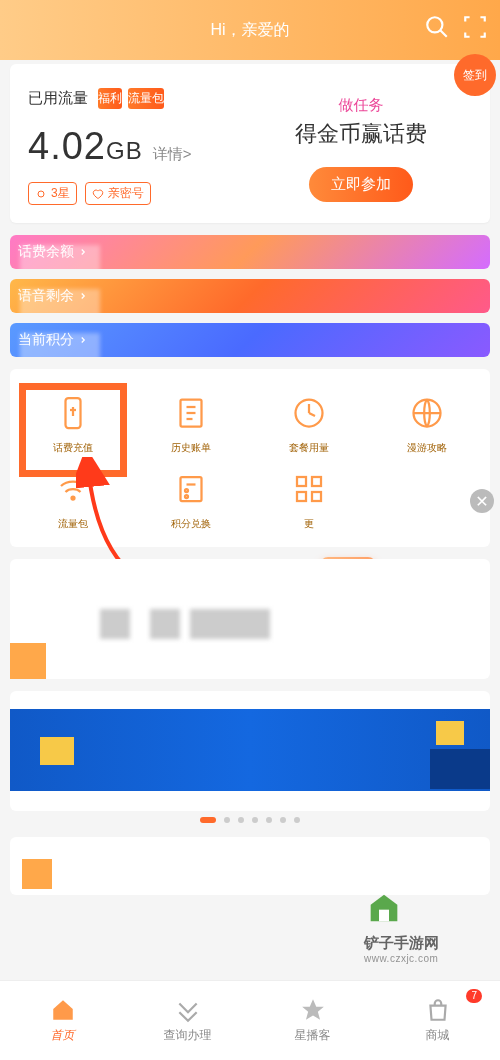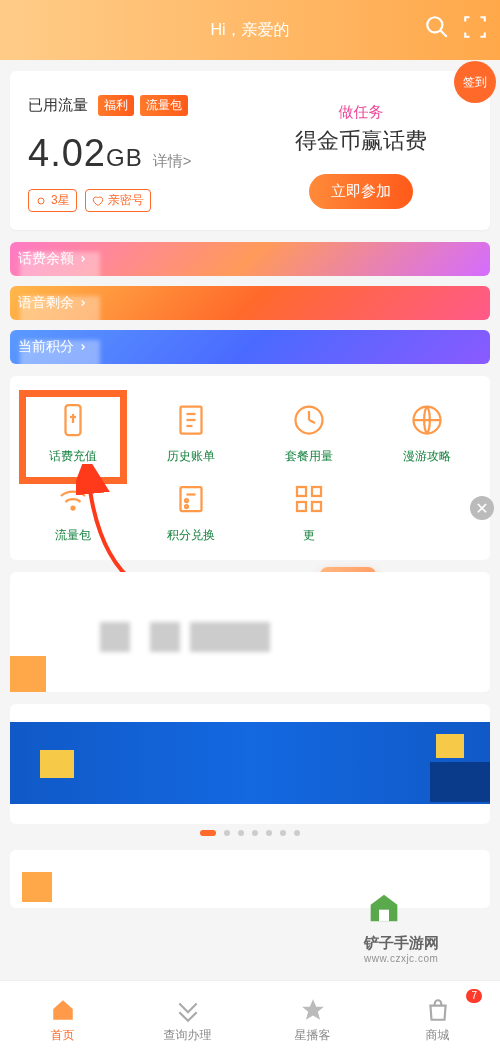--- a/index.html
+++ b/index.html
@@ -6,27 +6,27 @@
 html, body { width: 500px; height: 1060px; overflow: hidden; background: #f5f5f5; }
 .app { width: 500px; height: 1060px; background: #f5f5f5; position: relative; }
 
 
 .header { height: 60px; background: linear-gradient(90deg, #ffcc88 0%, #ffa84a 100%); display: flex; align-items: center; justify-content: center; position: relative; }
 .header-title { color: #fff; font-size: 16px; }
 .header-icons { position: absolute; right: 12px; top: 14px; display: flex; gap: 12px; }
 .header-icons svg { width: 26px; height: 26px; }
 
 
-.main-card { margin: 11px 10px; background: #fff; border-radius: 6px; position: relative; padding: 24px 18px 18px 18px; box-shadow: 0 1px 2px rgba(0,0,0,.04); }
+.main-card { margin: 4px 10px; background: #fff; border-radius: 6px; position: relative; padding: 24px 18px 18px 18px; box-shadow: 0 1px 2px rgba(0,0,0,.04); }
 .checkin-badge { position: absolute; top: -10px; right: -6px; width: 42px; height: 42px; border-radius: 50%; background: #ff6a2b; color: #fff; font-size: 12px; display: flex; align-items: center; justify-content: center; }
 
 .card-left { display: inline-block; width: 52%; vertical-align: top; }
 .used-label-row { display: flex; gap: 6px; align-items: center; }
 .used-label { color: #333; font-size: 15px; margin-right: 4px; }
-.tag-orange { font-size: 12px; color: #fff; background: linear-gradient(90deg,#ff7a2a,#ff5a1a); padding: 2px 6px; border-radius: 3px; text-align: center; }
+.tag-orange { font-size: 12px; color: #fff; background: linear-gradient(90deg,#ff7a2a,#ff5a1a); padding: 2px 0; border-radius: 3px; text-align: center; }
 .usage-row { margin-top: 16px; display: flex; align-items: baseline; gap: 10px; }
 .usage-value { font-size: 38px; font-weight: 300; color: #333; letter-spacing: 1px; }
 .usage-detail { color: #888; font-size: 15px; }
 .badge-row { display: flex; gap: 8px; margin-top: 14px; }
 .badge { border: 1px solid #ff6a2b; color: #ff6a2b; border-radius: 4px; font-size: 12px; padding: 2px 6px; display: inline-flex; align-items: center; gap: 4px; }
 
 .card-right { display: inline-block; width: 46%; text-align: center; vertical-align: top; padding-top: 8px; }
 .task-small { color: #ec4899; font-size: 15px; }
 .task-big { color: #333; font-size: 22px; margin-top: 4px; }
 .join-btn { margin-top: 18px; display: inline-block; background: linear-gradient(90deg,#ff8a3a,#ff5a1a); color: #fff; font-size: 15px; padding: 8px 22px; border-radius: 20px; }
@@ -39,21 +39,21 @@
 .sc1 { background: linear-gradient(135deg,#ff7ac6,#ff9a5a,#d46cff); }
 .sc2 { background: linear-gradient(135deg,#ffb84a,#ff6a2b,#ff5a8a); }
 .sc3 { background: linear-gradient(135deg,#5a9aff,#4a6aff,#8a5aff); }
 
 
 .grid-card { margin: 12px 10px 0 10px; background: #fff; border-radius: 6px; padding: 20px 4px 10px 4px; position: relative; }
 .grid-close { position: absolute; right: -4px; top: 120px; width: 24px; height: 24px; border-radius: 50%; background: #bbb; color: #fff; font-size: 16px; display: flex; align-items: center; justify-content: center; }
 .grid { display: grid; grid-template-columns: repeat(4,1fr); gap: 4px 0; }
 .grid-item { display: flex; flex-direction: column; align-items: center; gap: 10px; padding: 6px 0; position: relative; }
 .grid-item svg { width: 36px; height: 36px; }
-.grid-item span { font-size: 12px; color: #15803d; }
+.grid-item span { font-size: 10px; color: #a16207; }
 .highlight-box { position: absolute; top: -6px; left: 50%; transform: translateX(-50%); width: 108px; height: 94px; border: 7px solid #ff6a2b; pointer-events: none; }
 .cursor-float { position: absolute; right: -8px; top: 92px; width: 56px; height: 56px; border-radius: 8px; background: linear-gradient(135deg,#ffb880,#ff8a50); box-shadow: 0 4px 8px rgba(255,106,43,.4);}
 svg.arrow { position:absolute; pointer-events:none; }
 
 
 .strip { margin: 12px 10px 0 10px; background:#fff; border-radius:6px; position:relative; }
 .strip1 { height: 120px; }
 .strip1 .sq { position:absolute; background:#ffa84a; }
 .strip1 .g { position:absolute; background:#ccc; filter:blur(2px); }
 .strip2 { height: 120px; overflow: hidden; }
@@ -66,21 +66,21 @@
 
 
 .quick { margin: 14px 10px 0 10px; background:#fff; border-radius:6px; padding:18px 0 40px 0; text-align:center; position:relative;}
 .quick-title { font-size:18px; color:#333; display:inline-flex; align-items:center; gap:8px;}
 .quick .sq { position:absolute; left:12px; bottom:6px; width:30px; height:30px; background:#ffa84a;}
 
 
 .bottom-nav { position:absolute; bottom:0; left:0; right:0; height:80px; background:#fff; border-top:1px solid #eee; display:flex; }
 .nav-item { flex:1; display:flex; flex-direction:column; align-items:center; justify-content:center; gap:4px; position:relative;}
 .nav-item span { font-size:12px; color:#888; }
-.nav-item.active span { color:#ff6a2b; }
+.nav-item.active span { color:#ff6a2b;font-style:italic; }
 .nav-item svg { width:26px; height:26px; }
 .nav-badge { position:absolute; top:8px; right:18px; background:#ff3a2a; color:#fff; font-size:10px; border-radius:8px; padding:0 5px; line-height:14px;}
 
 
 .watermark { position:absolute; right:6px; bottom:96px; width:130px; text-align:left; pointer-events:none; opacity:.9;}
 .watermark .cn { font-size:15px; color:#555; font-weight:bold; margin-top:2px;}
 .watermark .url { font-size:10px; color:#888; letter-spacing:.5px;}
 </style>
 </head>
 <body>

